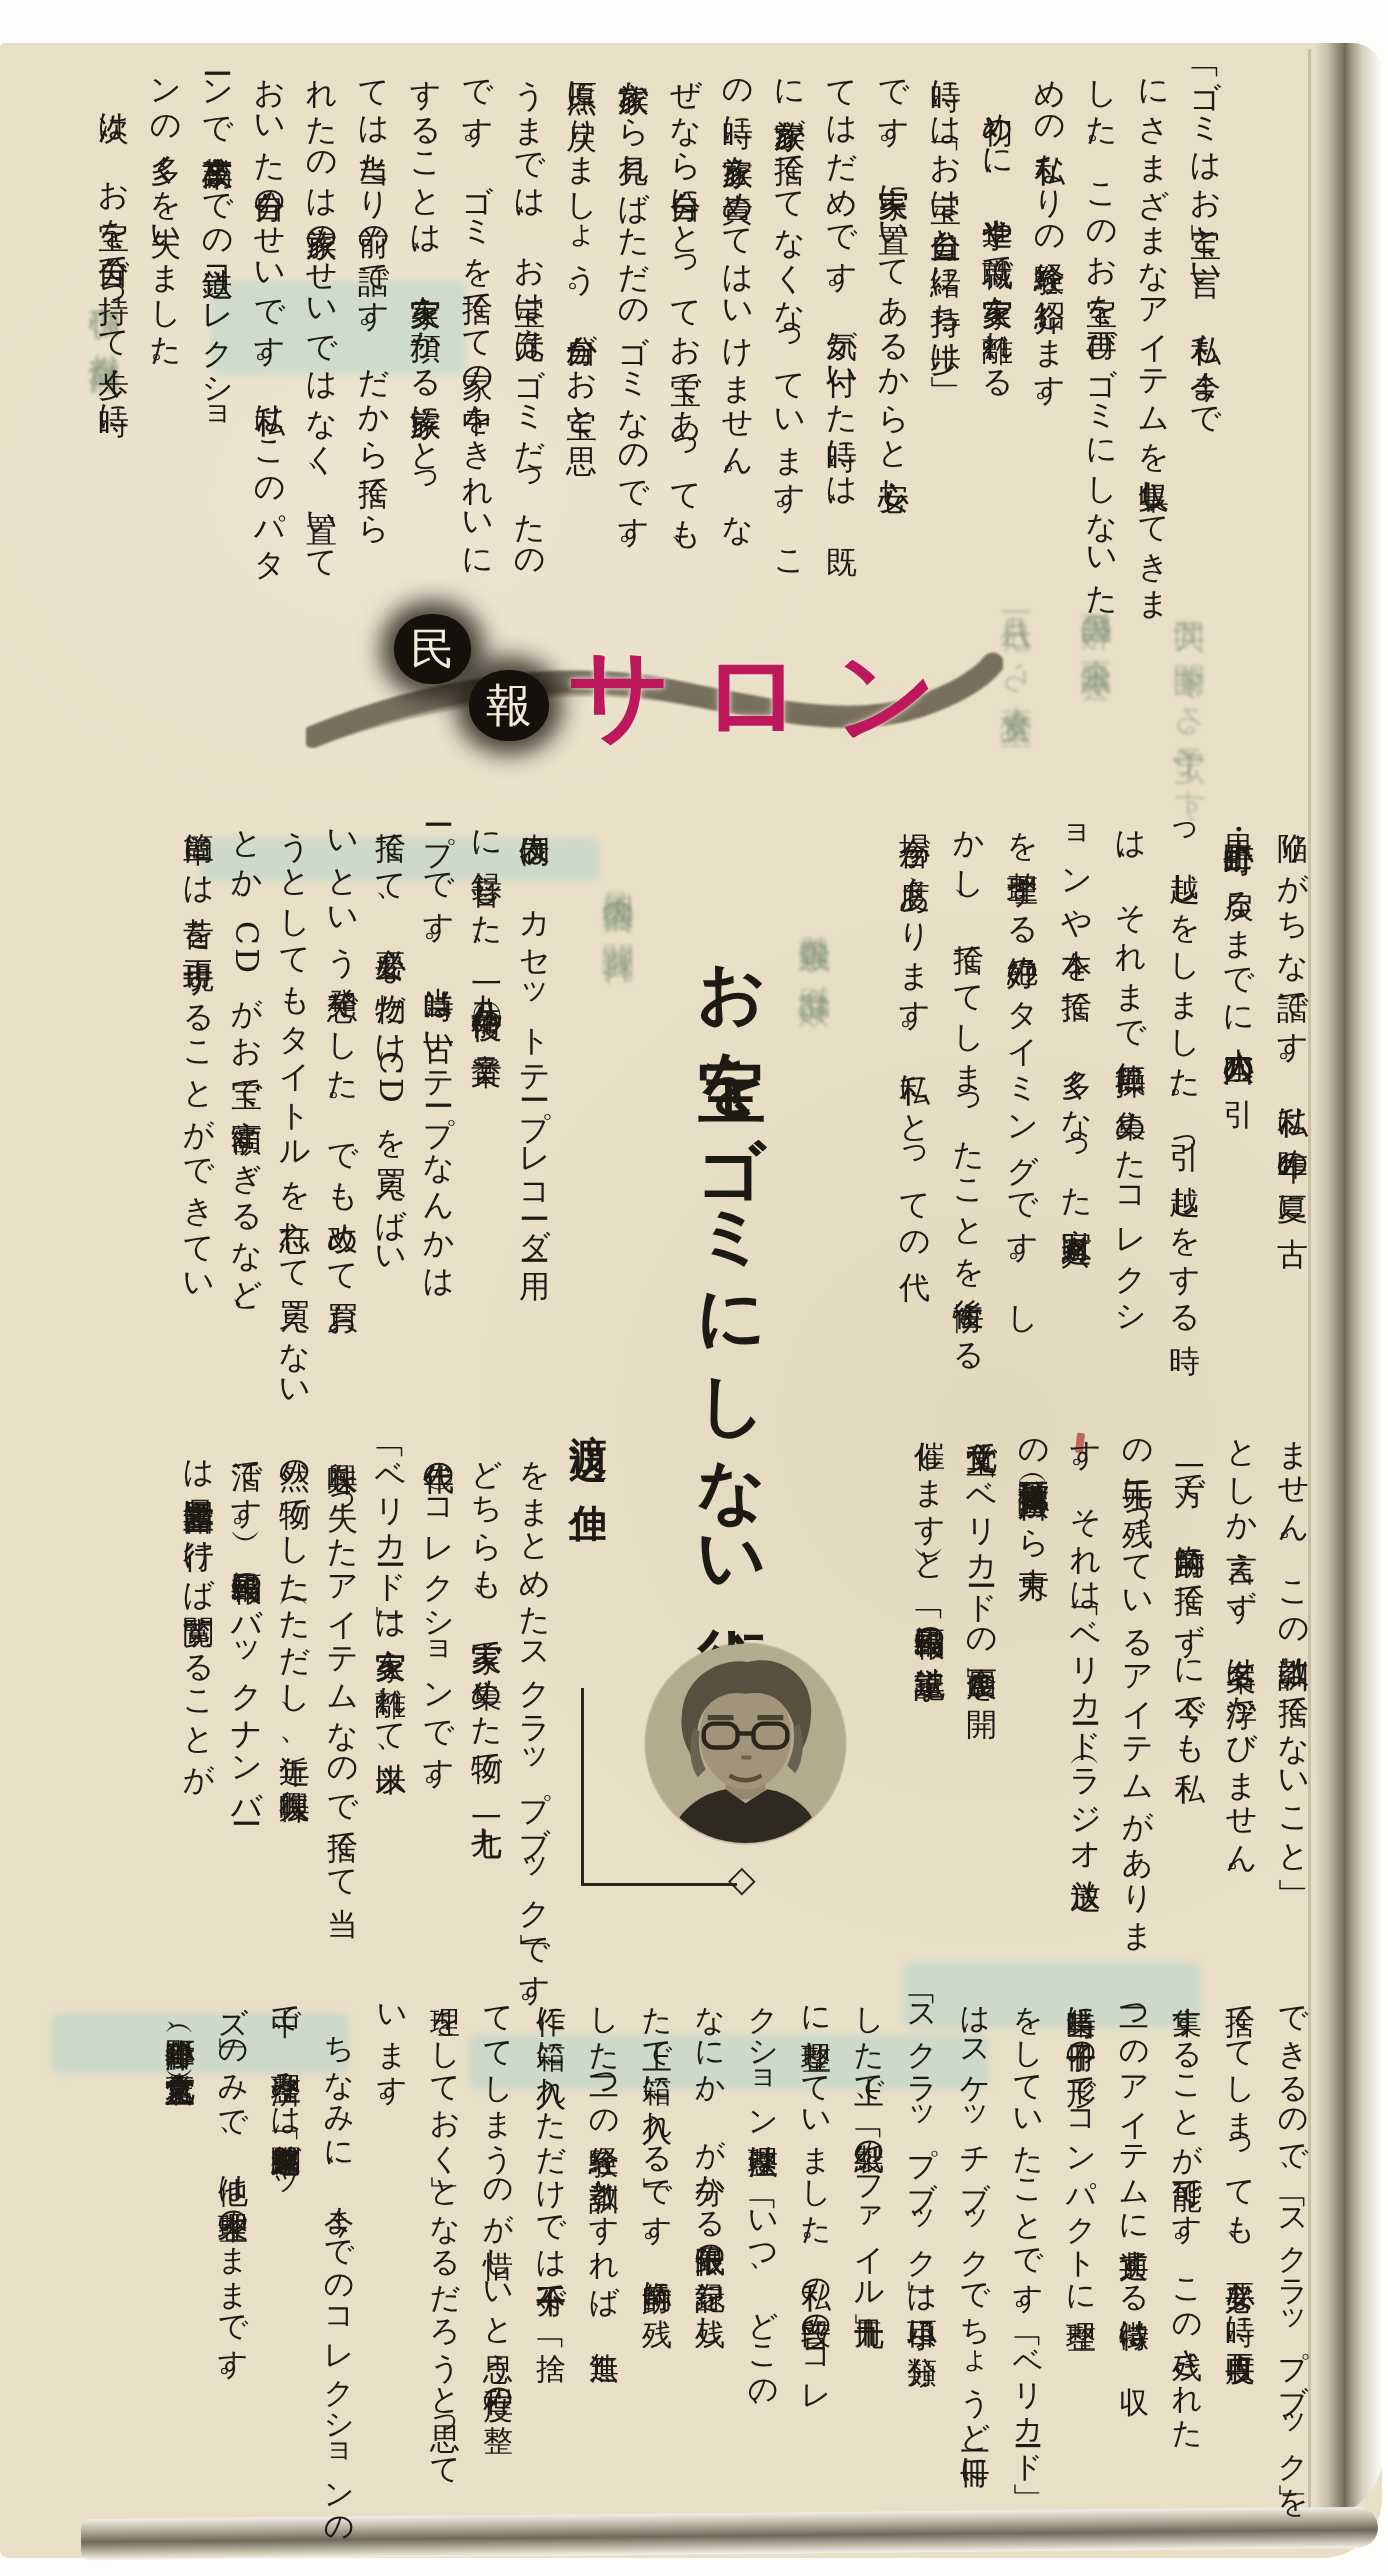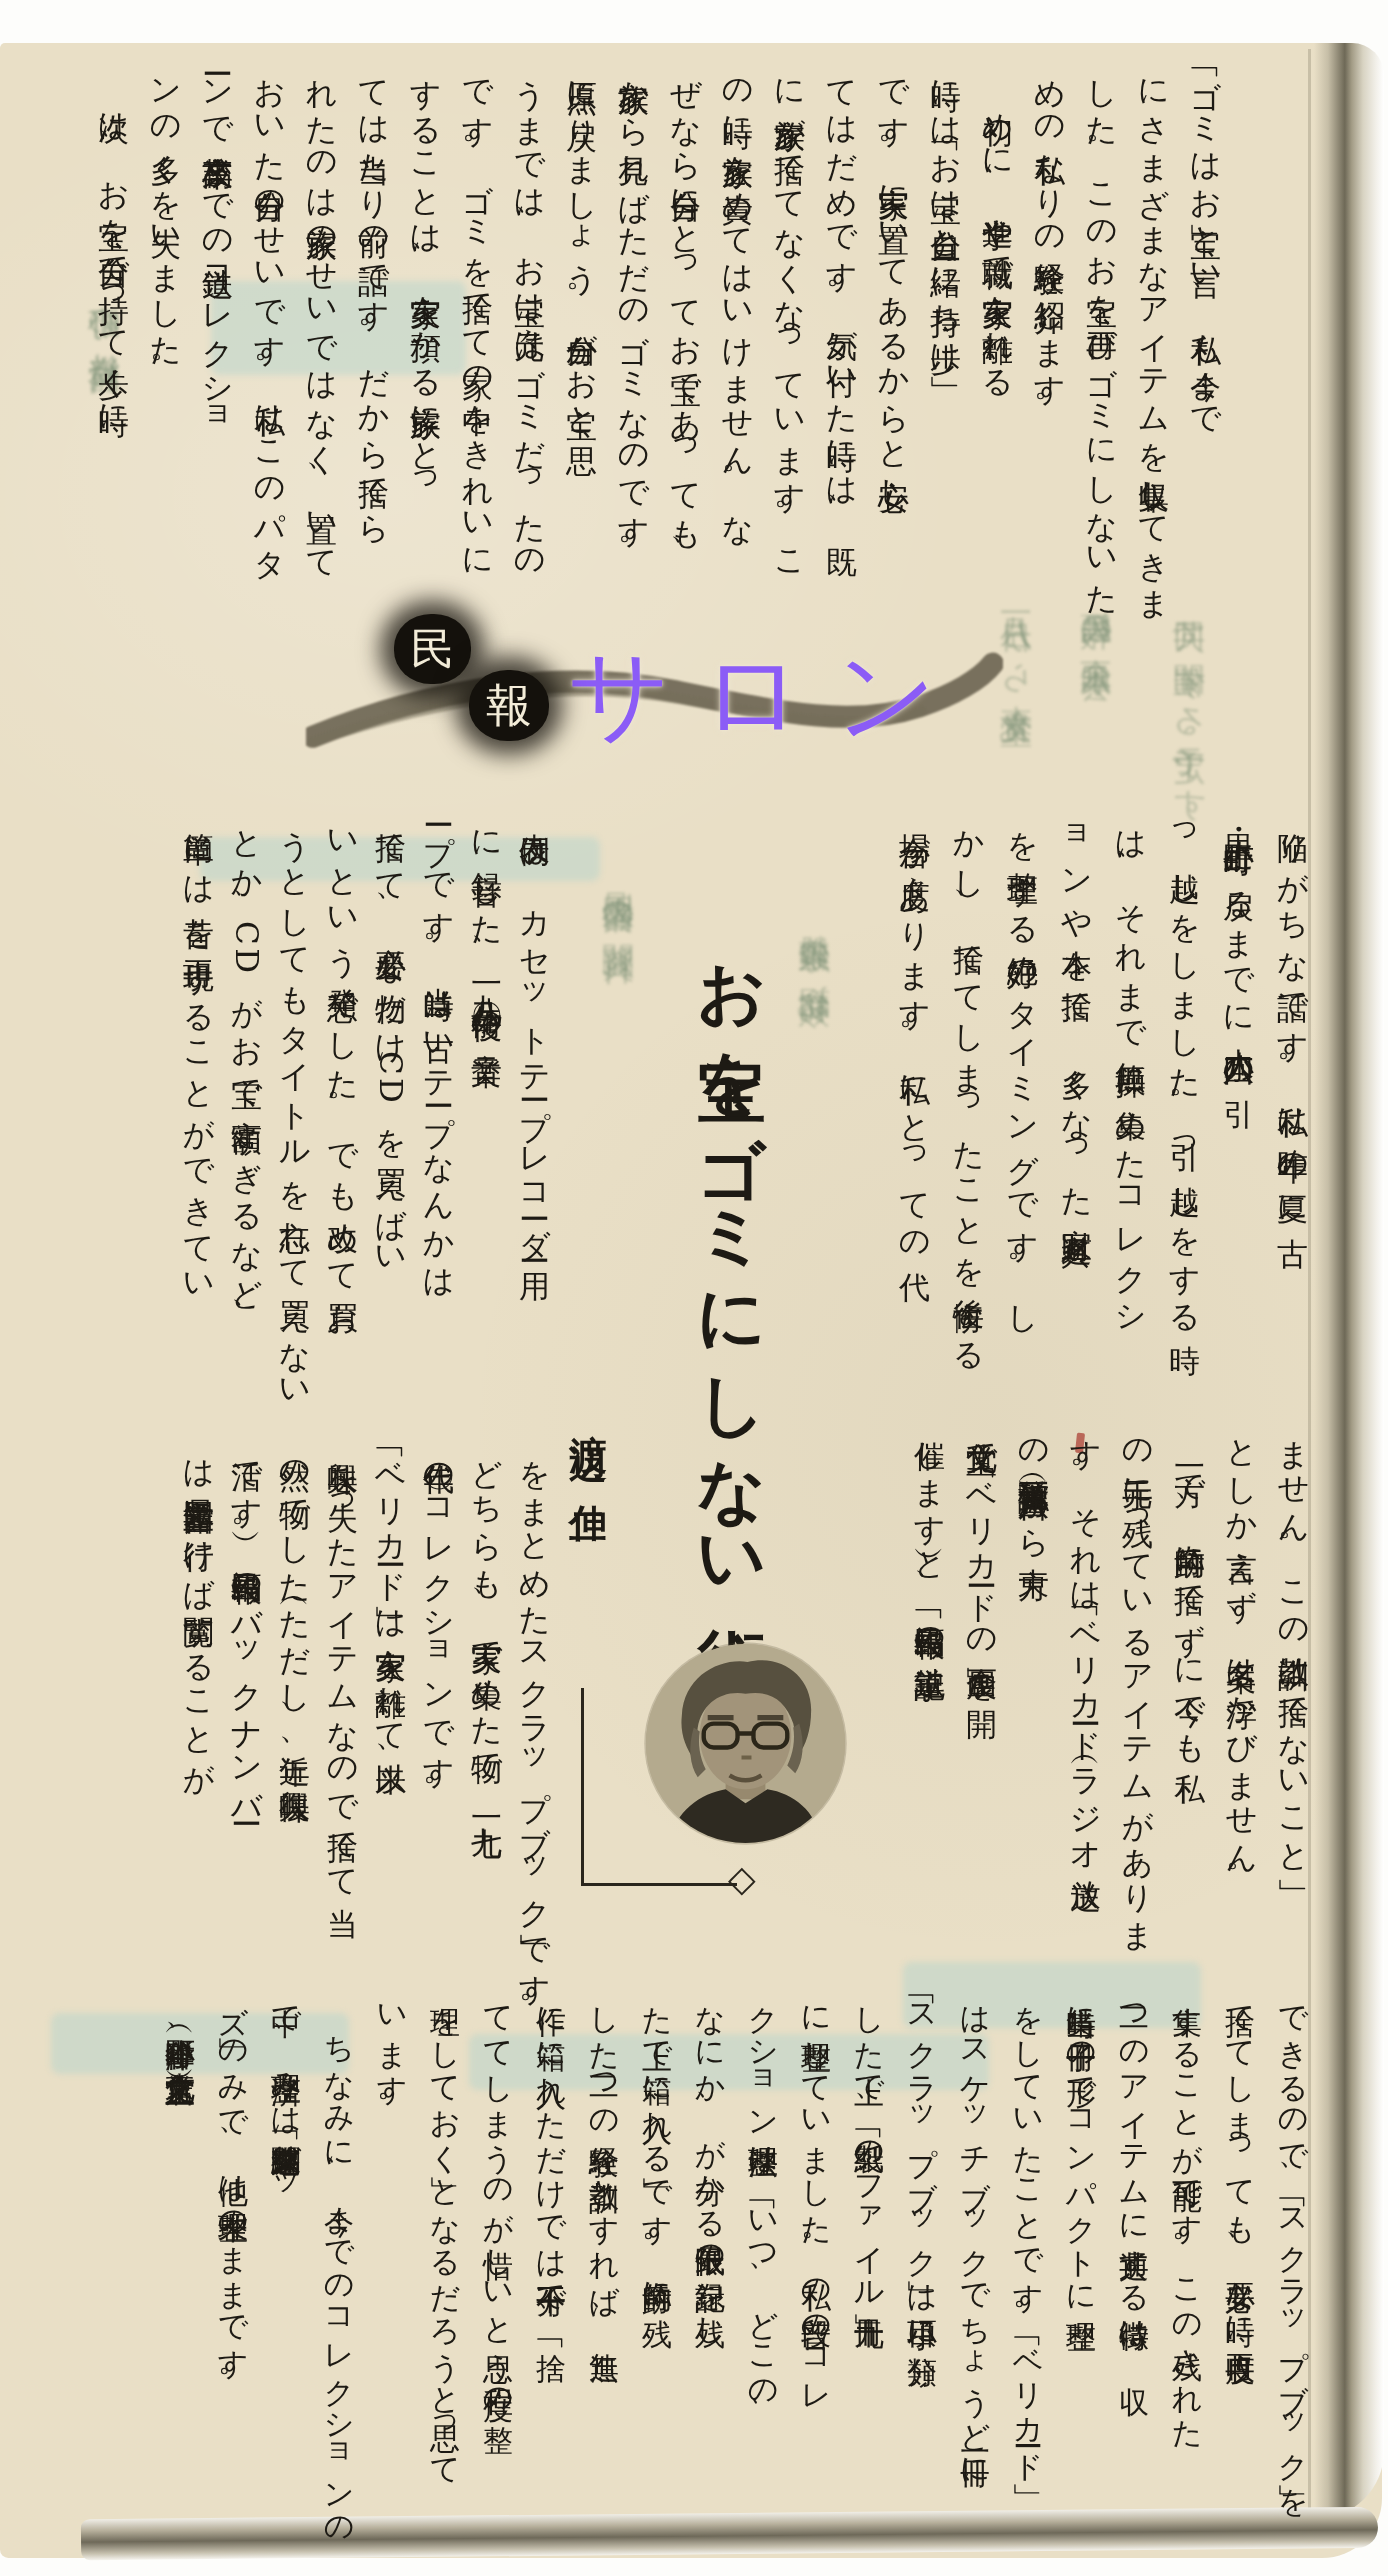--- a/index.html
+++ b/index.html
@@ -53,22 +53,22 @@
   .photo svg{display:block;width:100%;height:100%;}
 
   
   .logo{position:absolute;left:0;top:0;z-index:4;}
   .swoosh{position:absolute;left:306px;top:626px;width:697px;height:162px;opacity:.82;filter:blur(1.1px);z-index:1;}
   .blob{position:absolute;color:#f3ecd8;display:flex;align-items:center;justify-content:center;
         background:#14110c;border-radius:48%;z-index:3;
         box-shadow:0 0 22px 13.6px rgba(20,17,12,.75);}
   .blob-min{left:394px;top:614px;width:77px;height:70px;font-size:44px;}
   .blob-po{left:469px;top:670px;width:80px;height:71px;font-size:46px;}
-  .salon{position:absolute;left:568px;top:629px;font-size:100px;font-weight:400;letter-spacing:31px;
-         color:#8b5cf6;z-index:2;white-space:nowrap;
+  .salon{position:absolute;left:568px;top:629px;font-size:100px;font-weight:700;letter-spacing:31px;
+         color:#be185d;z-index:2;white-space:nowrap;
          text-shadow:0 0 2.6px rgba(240,232,212,.95), 0 0 7.7px rgba(240,232,212,.8);}
   .redmark{position:absolute;left:1076px;top:1433px;width:7.7px;height:20.4px;background:#a8382d;opacity:.7;
          border-radius:1.7px;transform:rotate(6deg);z-index:4;}
 </style>
 </head>
 <body>
 
 <div class="page">
 
   <div class="paper"></div>

